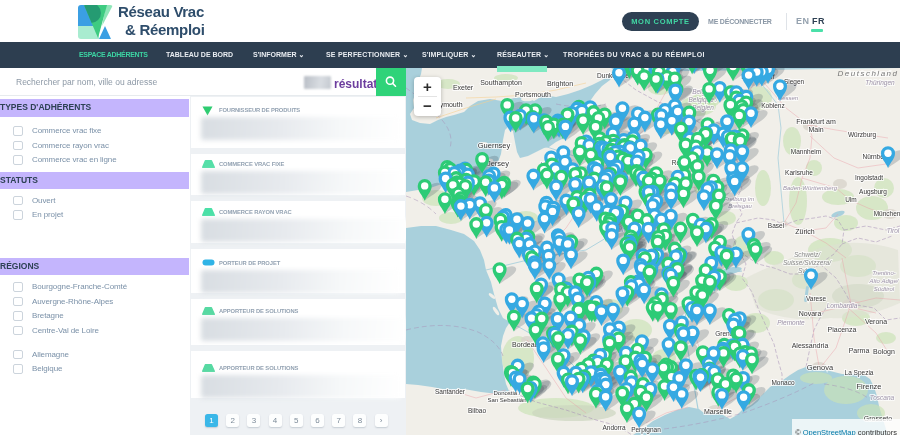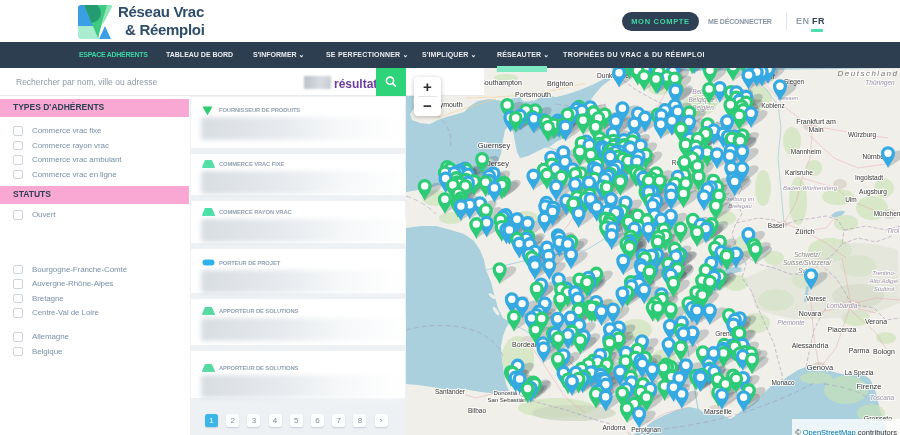--- a/index.html
+++ b/index.html
@@ -10,27 +10,27 @@
 .deconn{position:absolute;left:708px;top:12px;height:19px;line-height:19px;color:#8a97a5;font-size:7px;font-weight:bold;letter-spacing:-.2px}
 .sep{position:absolute;left:786px;top:13px;width:1px;height:17px;background:#dfe3e8}
 .lang-en{position:absolute;left:796px;top:12px;height:19px;line-height:19px;color:#94a1ae;font-size:9px;font-weight:bold;letter-spacing:.5px}
 .lang-fr{position:absolute;left:812px;top:12px;height:19px;line-height:19px;color:#2e4053;font-size:9px;font-weight:bold;letter-spacing:.5px}
 .fr-bar{position:absolute;left:811px;top:29px;width:12px;height:3px;background:#4fe0a9;background:#4be0a9;border-radius:1px}
 .nav{position:absolute;left:0;top:42px;width:900px;height:26px;background:#2d3e50}
 .nav span{position:absolute;top:0;height:26px;line-height:26px;font-size:7px;font-weight:bold;letter-spacing:-.2px;color:#e9edf1;white-space:nowrap}
 .nav .act{color:#3cd3a2}
 .caret{font-size:7px;letter-spacing:0}
 .mint-bar{position:absolute;left:497px;top:66px;width:50px;height:6px;background:#7fe9c1;z-index:30}
-.search{position:absolute;left:0;top:68px;width:484px;height:28px;background:#fff;border-bottom:1px solid #e7ebee;z-index:5}
+.search{position:absolute;left:0;top:68px;width:406px;height:28px;background:#fff;border-bottom:1px solid #e7ebee;z-index:5}
 .search .ph{position:absolute;left:16px;top:9px;font-size:8.5px;color:#8d99a6}
 .search .cnt{position:absolute;left:304px;top:8px;width:27px;height:13px;background:linear-gradient(100deg,#b9bec6,#d9dde2 60%,#c4c9d0);filter:blur(1.2px);border-radius:1px}
 .search .res{position:absolute;left:334px;top:8.5px;font-size:12px;font-weight:bold;color:#6c3d9e}
 .search .go{position:absolute;left:376px;top:0;width:30px;height:28px;background:#2fd379}
 .filters{position:absolute;left:0;top:96px;width:190px;height:339px;background:#fff}
-.fh{position:relative;background:#f9a8d4;height:17.5px;line-height:17.5px;padding-left:13px;font-size:8.5px;font-weight:bold;color:#2d4154;letter-spacing:0px;width:189px}
+.fh{position:relative;background:#c4b5fd;height:17.5px;line-height:17.5px;font-size:8.5px;font-weight:bold;color:#2d4154;letter-spacing:0px;width:189px}
 .row{position:relative;height:14.5px;padding-left:32px;font-size:8px;color:#7b91a8;line-height:14.5px;letter-spacing:-.1px}
 .row i{position:absolute;left:13px;top:2.2px;width:9.5px;height:9.5px;border:1px solid #ccd4dc;border-radius:2px;background:#fff}
 .results{position:absolute;left:190px;top:96px;width:216px;height:339px;background:#eef1f4;overflow:hidden}
 .card{position:relative;background:#fff;margin:0 1px 6px 1px;width:214px}
 .card .ic{position:absolute;left:11px}
 .card .lb{position:absolute;left:28px;font-size:5.8px;font-weight:bold;color:#93a2b2;letter-spacing:-.1px;white-space:nowrap}
 .card .bl{position:absolute;left:10px;border-radius:2px;filter:blur(2.5px)}
 .pag{position:absolute;left:190px;top:403px;width:216px;height:32px;background:#eef1f4}
 .pag b{position:absolute;top:11px;width:13px;height:13px;border-radius:2.5px;background:#fdfefe;box-shadow:0 1px 1.5px rgba(120,135,150,.35);color:#7d8b99;font-size:8px;font-weight:normal;text-align:center;line-height:13px}
 .pag b.on{background:#3ab7e8;color:#fff}
@@ -86,27 +86,28 @@
 <div class="go"><svg width="30" height="28" viewBox="0 0 30 28">
         <circle cx="14" cy="12.7" r="3.6" fill="none" stroke="#fff" stroke-width="1.6"></circle>
         <line x1="16.7" y1="15.4" x2="19.5" y2="18.2" stroke="#fff" stroke-width="1.6" stroke-linecap="round"></line>
       </svg></div>
   </div>
 <div class="filters">
     <div class="fh" style="margin-top:3px">TYPES D'ADHÉRENTS</div>
     <div style="height:7.5px"></div>
     <div class="row"><i></i>Commerce vrac fixe</div>
     <div class="row"><i></i>Commerce rayon vrac</div>
-    <div class="row"><i></i>Commerce vrac ambulant</div>
     <div class="row"><i></i>Commerce vrac en ligne</div>
     <div style="height:4px"></div>
     <div class="fh">STATUTS</div>
     <div style="height:4.75px"></div>
     <div class="row"><i></i>Ouvert</div>
+    <div class="row"><i></i>En projet</div>
     <div style="height:35px"></div>
+    <div class="fh">RÉGIONS</div>
     <div style="height:4.75px"></div>
     <div class="row"><i></i>Bourgogne-Franche-Comté</div>
     <div class="row"><i></i>Auvergne-Rhône-Alpes</div>
     <div class="row"><i></i>Bretagne</div>
     <div class="row"><i></i>Centre-Val de Loire</div>
     <div style="height:4.75px"></div>
     <div style="height:4.75px"></div>
     <div class="row"><i></i>Allemagne</div>
     <div class="row"><i></i>Belgique</div>
   </div>

